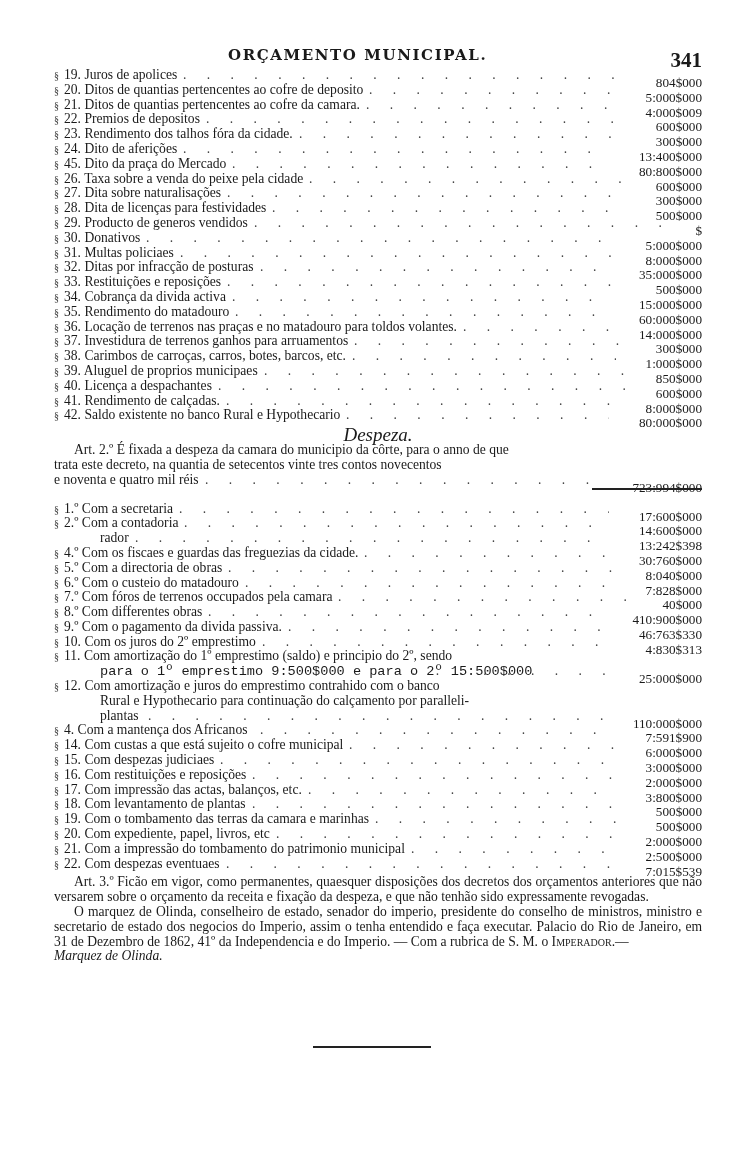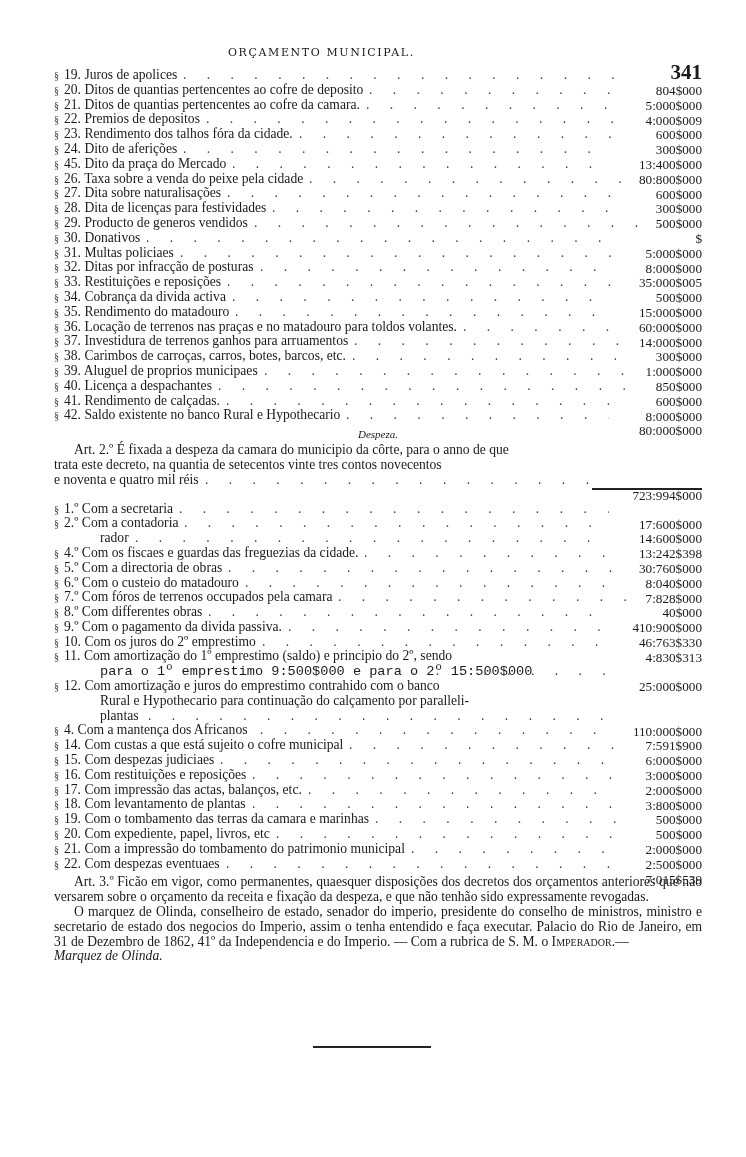--- a/index.html
+++ b/index.html
@@ -1,27 +1,27 @@
 <!DOCTYPE html>
 <html><head>
 <meta charset="utf-8">
 <style>
   html, body { margin: 0; padding: 0; background: #ffffff; }
   body { width: 746px; height: 1157px; position: relative; overflow: hidden;
          font-family: "Liberation Serif", "DejaVu Serif", serif; color: #1a1a1a; }
   .page { position: absolute; left: 54px; top: 44px; width: 648px; }
   .header { position: relative; height: 24px; }
   .running-title { position: absolute; left: 174px; top: 2px; font-family: "DejaVu Serif", serif;
-                   font-weight: normal; font-size: 11px; letter-spacing: 1.6px; text-align: right; }
-  .page-number { position: absolute; right: 0; top: 16px; font-weight: bold; font-size: 21px; }
+                   font-weight: bold; font-size: 15px; letter-spacing: 1.6px; text-align: right; }
+  .page-number { position: absolute; right: 0; top: 4px; font-weight: bold; font-size: 21px; }
   .line { position: relative; height: 14.8px; line-height: 14.8px; font-size: 13.6px; white-space: nowrap; }
   .line .mark { display: inline-block; width: 10px; font-size: 10px; color: #333; }
   .line .label { display: inline; }
-  .line .amount { position: absolute; right: 0; top: 16px; font-size: 13.2px; }
-  .section-title { text-align: center; font-style: italic; font-size: 11px; height: 17px; line-height: 17px; margin-top: 3px; }
+  .line .amount { position: absolute; right: 0; top: 8px; font-size: 13.2px; }
+  .section-title { text-align: center; font-style: italic; font-size: 19px; height: 17px; line-height: 17px; margin-top: 3px; }
   .para { font-size: 13.6px; line-height: 14.8px; text-align: justify; text-indent: 20px; margin: 0; }
   .total-line { position: relative; height: 14.8px; line-height: 14.8px; font-size: 13.6px; }
   .total-rule { position: absolute; right: 0; bottom: -2px; width: 110px; border-bottom: 2px solid #222; }
   .smallcaps { font-variant: small-caps; }
   .signature { font-style: italic; }
   .end-rule { position: absolute; left: 313px; top: 1046px; width: 118px; border-bottom: 2px solid #222; }
   .dots { position: absolute; top: 0; color: #444; }
 </style>
 </head>
 <body>
@@ -39,21 +39,21 @@
       <div class="line"><span class="mark">§</span><span class="label">22. Premios de depositos</span><span class="dots" style="left: 152px; width: 420px; overflow: hidden; white-space: nowrap;">.  .  .  .  .  .  .  .  .  .  .  .  .  .  .  .  .  .  .  .  .</span><span class="amount">600$000</span></div>
       <div class="line"><span class="mark">§</span><span class="label">23. Rendimento dos talhos fóra da cidade.</span><span class="dots" style="left: 245px; width: 327px; overflow: hidden; white-space: nowrap;">.  .  .  .  .  .  .  .  .  .  .  .  .  .  .  .</span><span class="amount">300$000</span></div>
       <div class="line"><span class="mark">§</span><span class="label">24. Dito de aferições</span><span class="dots" style="left: 129px; width: 426px; overflow: hidden; white-space: nowrap;">.  .  .  .  .  .  .  .  .  .  .  .  .  .  .  .  .  .  .  .  .</span><span class="amount">13:400$000</span></div>
       <div class="line"><span class="mark">§</span><span class="label">45. Dito da praça do Mercado</span><span class="dots" style="left: 178px; width: 377px; overflow: hidden; white-space: nowrap;">.  .  .  .  .  .  .  .  .  .  .  .  .  .  .  .  .  .</span><span class="amount">80:800$000</span></div>
       <div class="line"><span class="mark">§</span><span class="label">26. Taxa sobre a venda do peixe pela cidade</span><span class="dots" style="left: 255px; width: 317px; overflow: hidden; white-space: nowrap;">.  .  .  .  .  .  .  .  .  .  .  .  .  .  .</span><span class="amount">600$000</span></div>
       <div class="line"><span class="mark">§</span><span class="label">27. Dita sobre naturalisações</span><span class="dots" style="left: 173px; width: 399px; overflow: hidden; white-space: nowrap;">.  .  .  .  .  .  .  .  .  .  .  .  .  .  .  .  .  .  .</span><span class="amount">300$000</span></div>
       <div class="line"><span class="mark">§</span><span class="label">28. Dita de licenças para festividades</span><span class="dots" style="left: 218px; width: 354px; overflow: hidden; white-space: nowrap;">.  .  .  .  .  .  .  .  .  .  .  .  .  .  .  .  .</span><span class="amount">500$000</span></div>
       <div class="line"><span class="mark">§</span><span class="label">29. Producto de generos vendidos</span><span class="dots" style="left: 200px; width: 411px; overflow: hidden; white-space: nowrap;">.  .  .  .  .  .  .  .  .  .  .  .  .  .  .  .  .  .  .  .</span><span class="amount">$</span></div>
       <div class="line"><span class="mark">§</span><span class="label">30. Donativos</span><span class="dots" style="left: 92px; width: 470px; overflow: hidden; white-space: nowrap;">.  .  .  .  .  .  .  .  .  .  .  .  .  .  .  .  .  .  .  .  .  .  .</span><span class="amount">5:000$000</span></div>
       <div class="line"><span class="mark">§</span><span class="label">31. Multas policiaes</span><span class="dots" style="left: 126px; width: 436px; overflow: hidden; white-space: nowrap;">.  .  .  .  .  .  .  .  .  .  .  .  .  .  .  .  .  .  .  .  .</span><span class="amount">8:000$000</span></div>
-      <div class="line"><span class="mark">§</span><span class="label">32. Ditas por infracção de posturas</span><span class="dots" style="left: 206px; width: 349px; overflow: hidden; white-space: nowrap;">.  .  .  .  .  .  .  .  .  .  .  .  .  .  .  .  .</span><span class="amount">35:000$005</span></div>
+      <div class="line"><span class="mark">§</span><span class="label">32. Ditas por infracção de posturas</span><span class="dots" style="left: 206px; width: 349px; overflow: hidden; white-space: nowrap;">.  .  .  .  .  .  .  .  .  .  .  .  .  .  .  .  .</span><span class="amount">35:000$000</span></div>
       <div class="line"><span class="mark">§</span><span class="label">33. Restituições e reposições</span><span class="dots" style="left: 173px; width: 399px; overflow: hidden; white-space: nowrap;">.  .  .  .  .  .  .  .  .  .  .  .  .  .  .  .  .  .  .</span><span class="amount">500$000</span></div>
       <div class="line"><span class="mark">§</span><span class="label">34. Cobrança da divida activa</span><span class="dots" style="left: 178px; width: 377px; overflow: hidden; white-space: nowrap;">.  .  .  .  .  .  .  .  .  .  .  .  .  .  .  .  .  .</span><span class="amount">15:000$000</span></div>
       <div class="line"><span class="mark">§</span><span class="label">35. Rendimento do matadouro</span><span class="dots" style="left: 181px; width: 374px; overflow: hidden; white-space: nowrap;">.  .  .  .  .  .  .  .  .  .  .  .  .  .  .  .  .  .</span><span class="amount">60:000$000</span></div>
       <div class="line"><span class="mark">§</span><span class="label">36. Locação de terrenos nas praças e no matadouro para toldos volantes.</span><span class="dots" style="left: 409px; width: 146px; overflow: hidden; white-space: nowrap;">.  .  .  .  .  .  .</span><span class="amount">14:000$000</span></div>
       <div class="line"><span class="mark">§</span><span class="label">37. Investidura de terrenos ganhos para arruamentos</span><span class="dots" style="left: 300px; width: 272px; overflow: hidden; white-space: nowrap;">.  .  .  .  .  .  .  .  .  .  .  .  .</span><span class="amount">300$000</span></div>
       <div class="line"><span class="mark">§</span><span class="label">38. Carimbos de carroças, carros, botes, barcos, etc.</span><span class="dots" style="left: 298px; width: 264px; overflow: hidden; white-space: nowrap;">.  .  .  .  .  .  .  .  .  .  .  .  .</span><span class="amount">1:000$000</span></div>
       <div class="line"><span class="mark">§</span><span class="label">39. Aluguel de proprios municipaes</span><span class="dots" style="left: 210px; width: 362px; overflow: hidden; white-space: nowrap;">.  .  .  .  .  .  .  .  .  .  .  .  .  .  .  .  .  .</span><span class="amount">850$000</span></div>
       <div class="line"><span class="mark">§</span><span class="label">40. Licença a despachantes</span><span class="dots" style="left: 164px; width: 408px; overflow: hidden; white-space: nowrap;">.  .  .  .  .  .  .  .  .  .  .  .  .  .  .  .  .  .  .  .</span><span class="amount">600$000</span></div>
       <div class="line"><span class="mark">§</span><span class="label">41. Rendimento de calçadas.</span><span class="dots" style="left: 172px; width: 390px; overflow: hidden; white-space: nowrap;">.  .  .  .  .  .  .  .  .  .  .  .  .  .  .  .  .  .  .</span><span class="amount">8:000$000</span></div>
       <div class="line"><span class="mark">§</span><span class="label">42. Saldo existente no banco Rural e Hypothecario</span><span class="dots" style="left: 292px; width: 263px; overflow: hidden; white-space: nowrap;">.  .  .  .  .  .  .  .  .  .  .  .  .</span><span class="amount">80:000$000</span></div>

